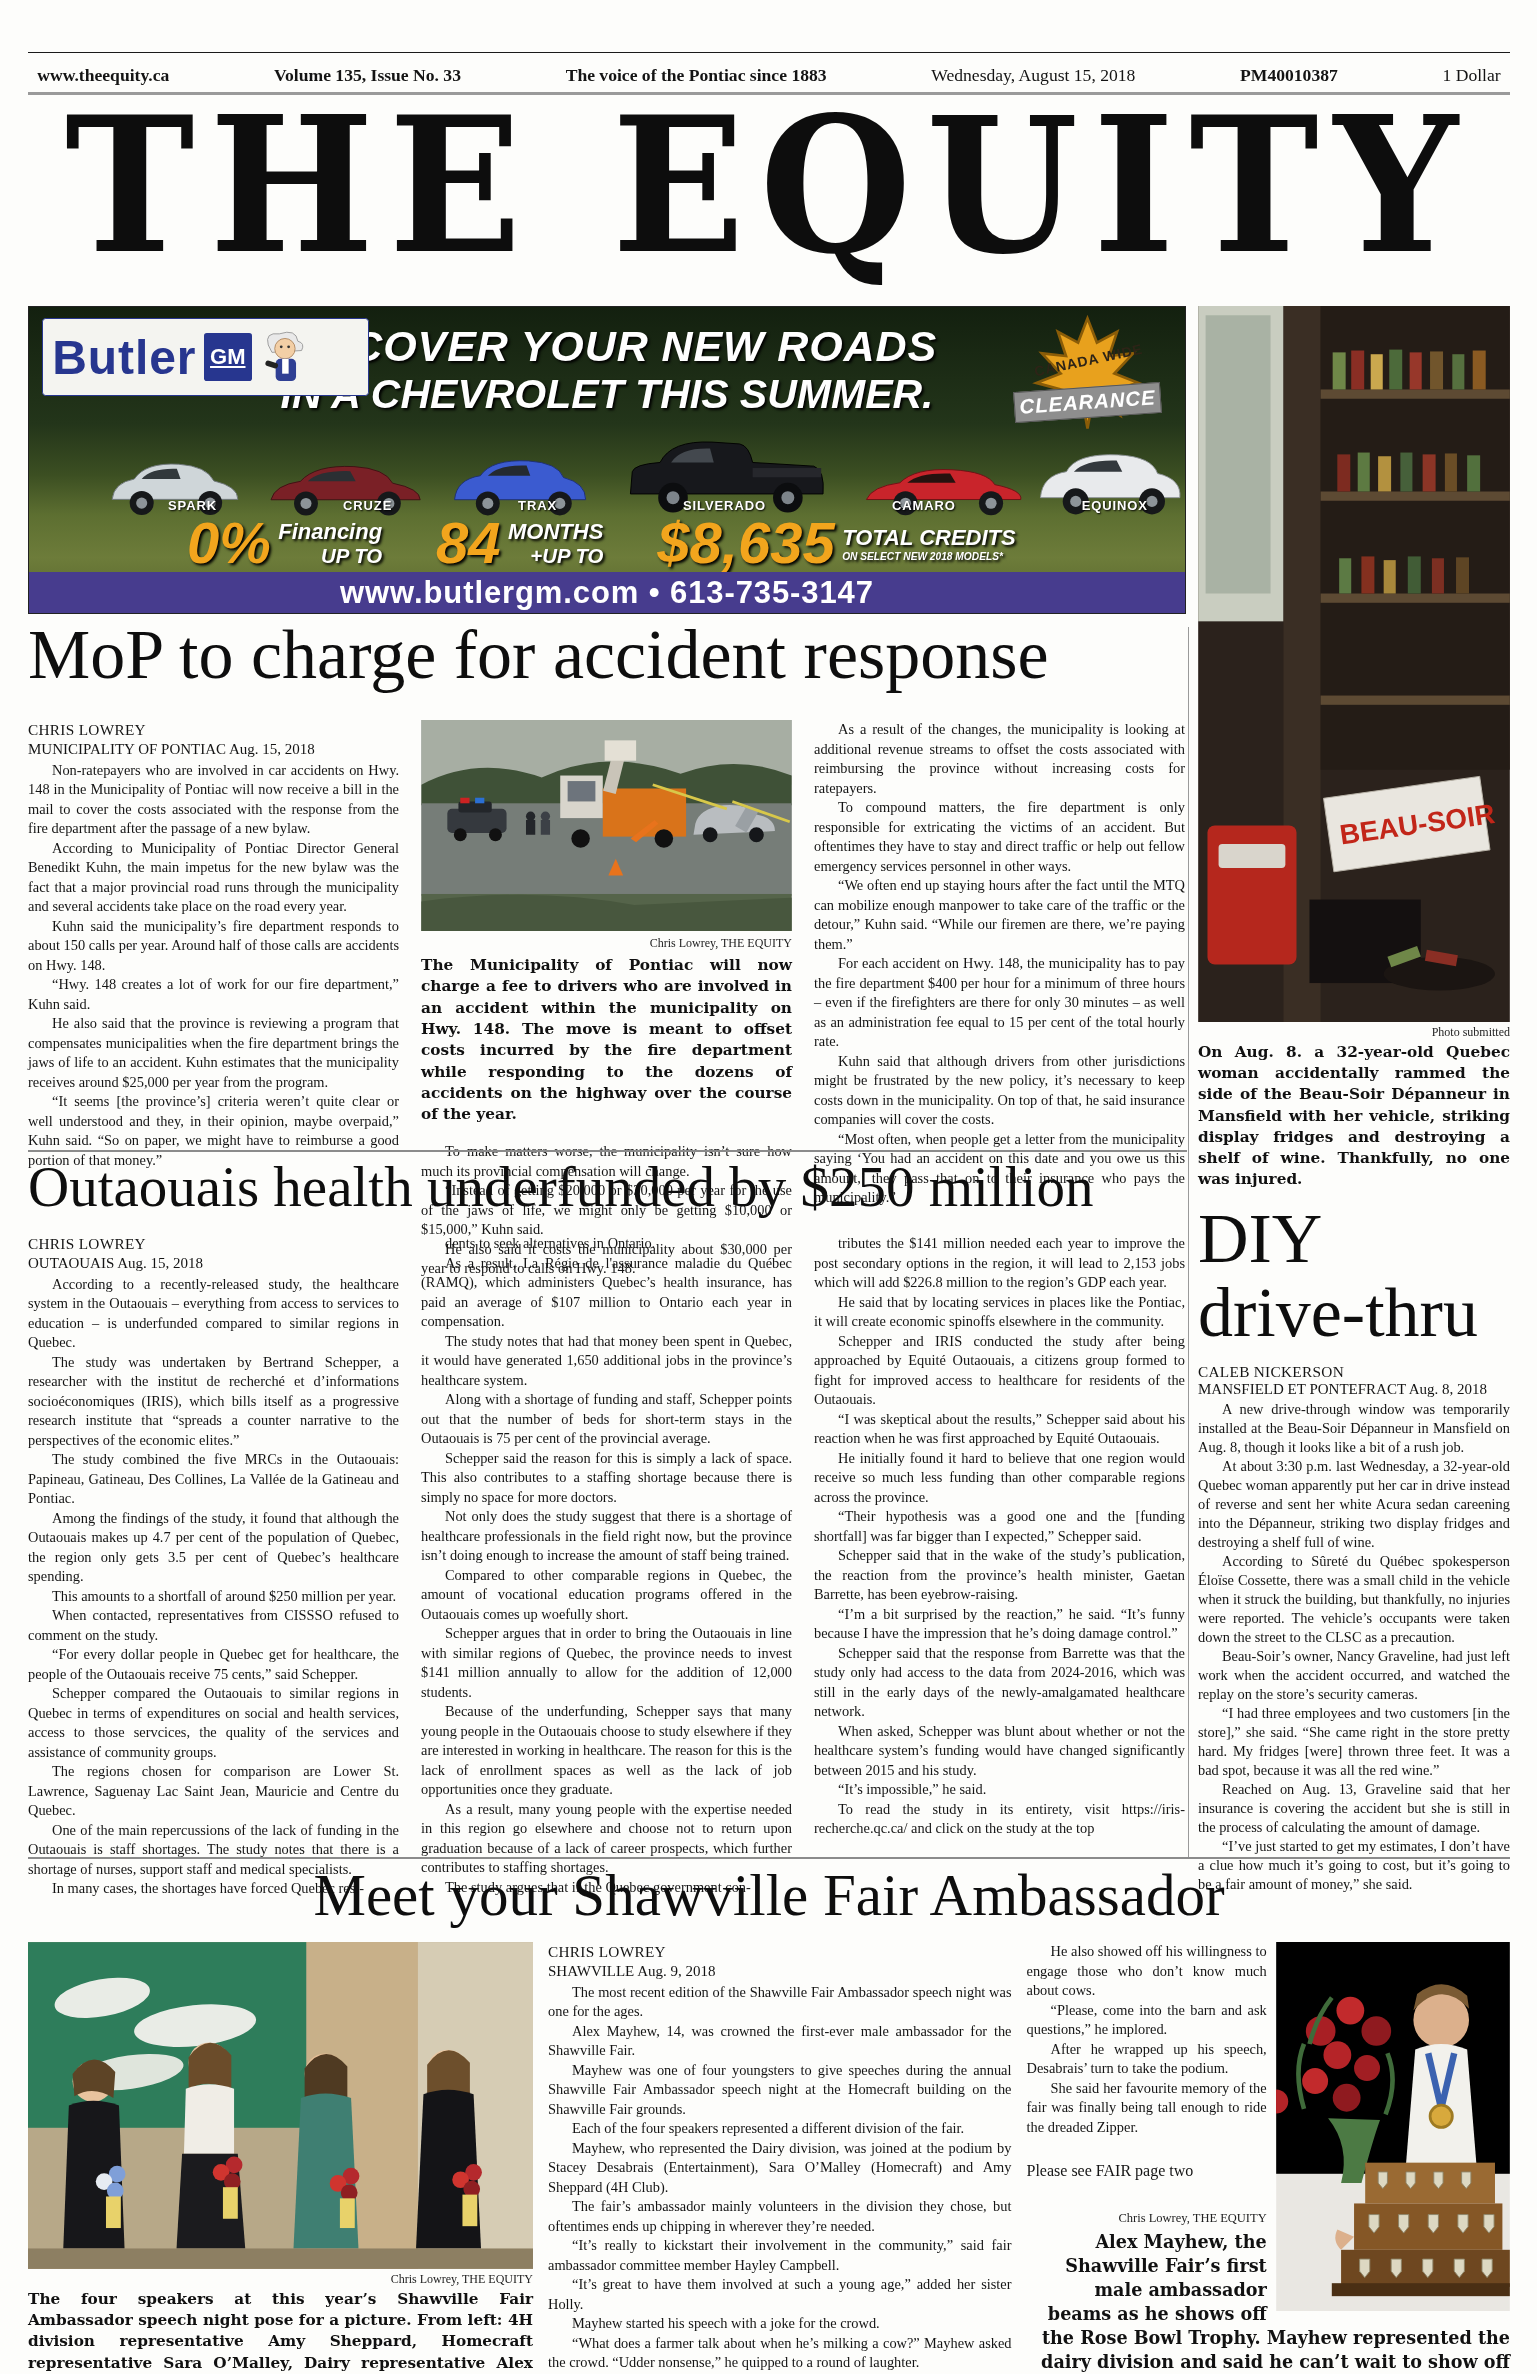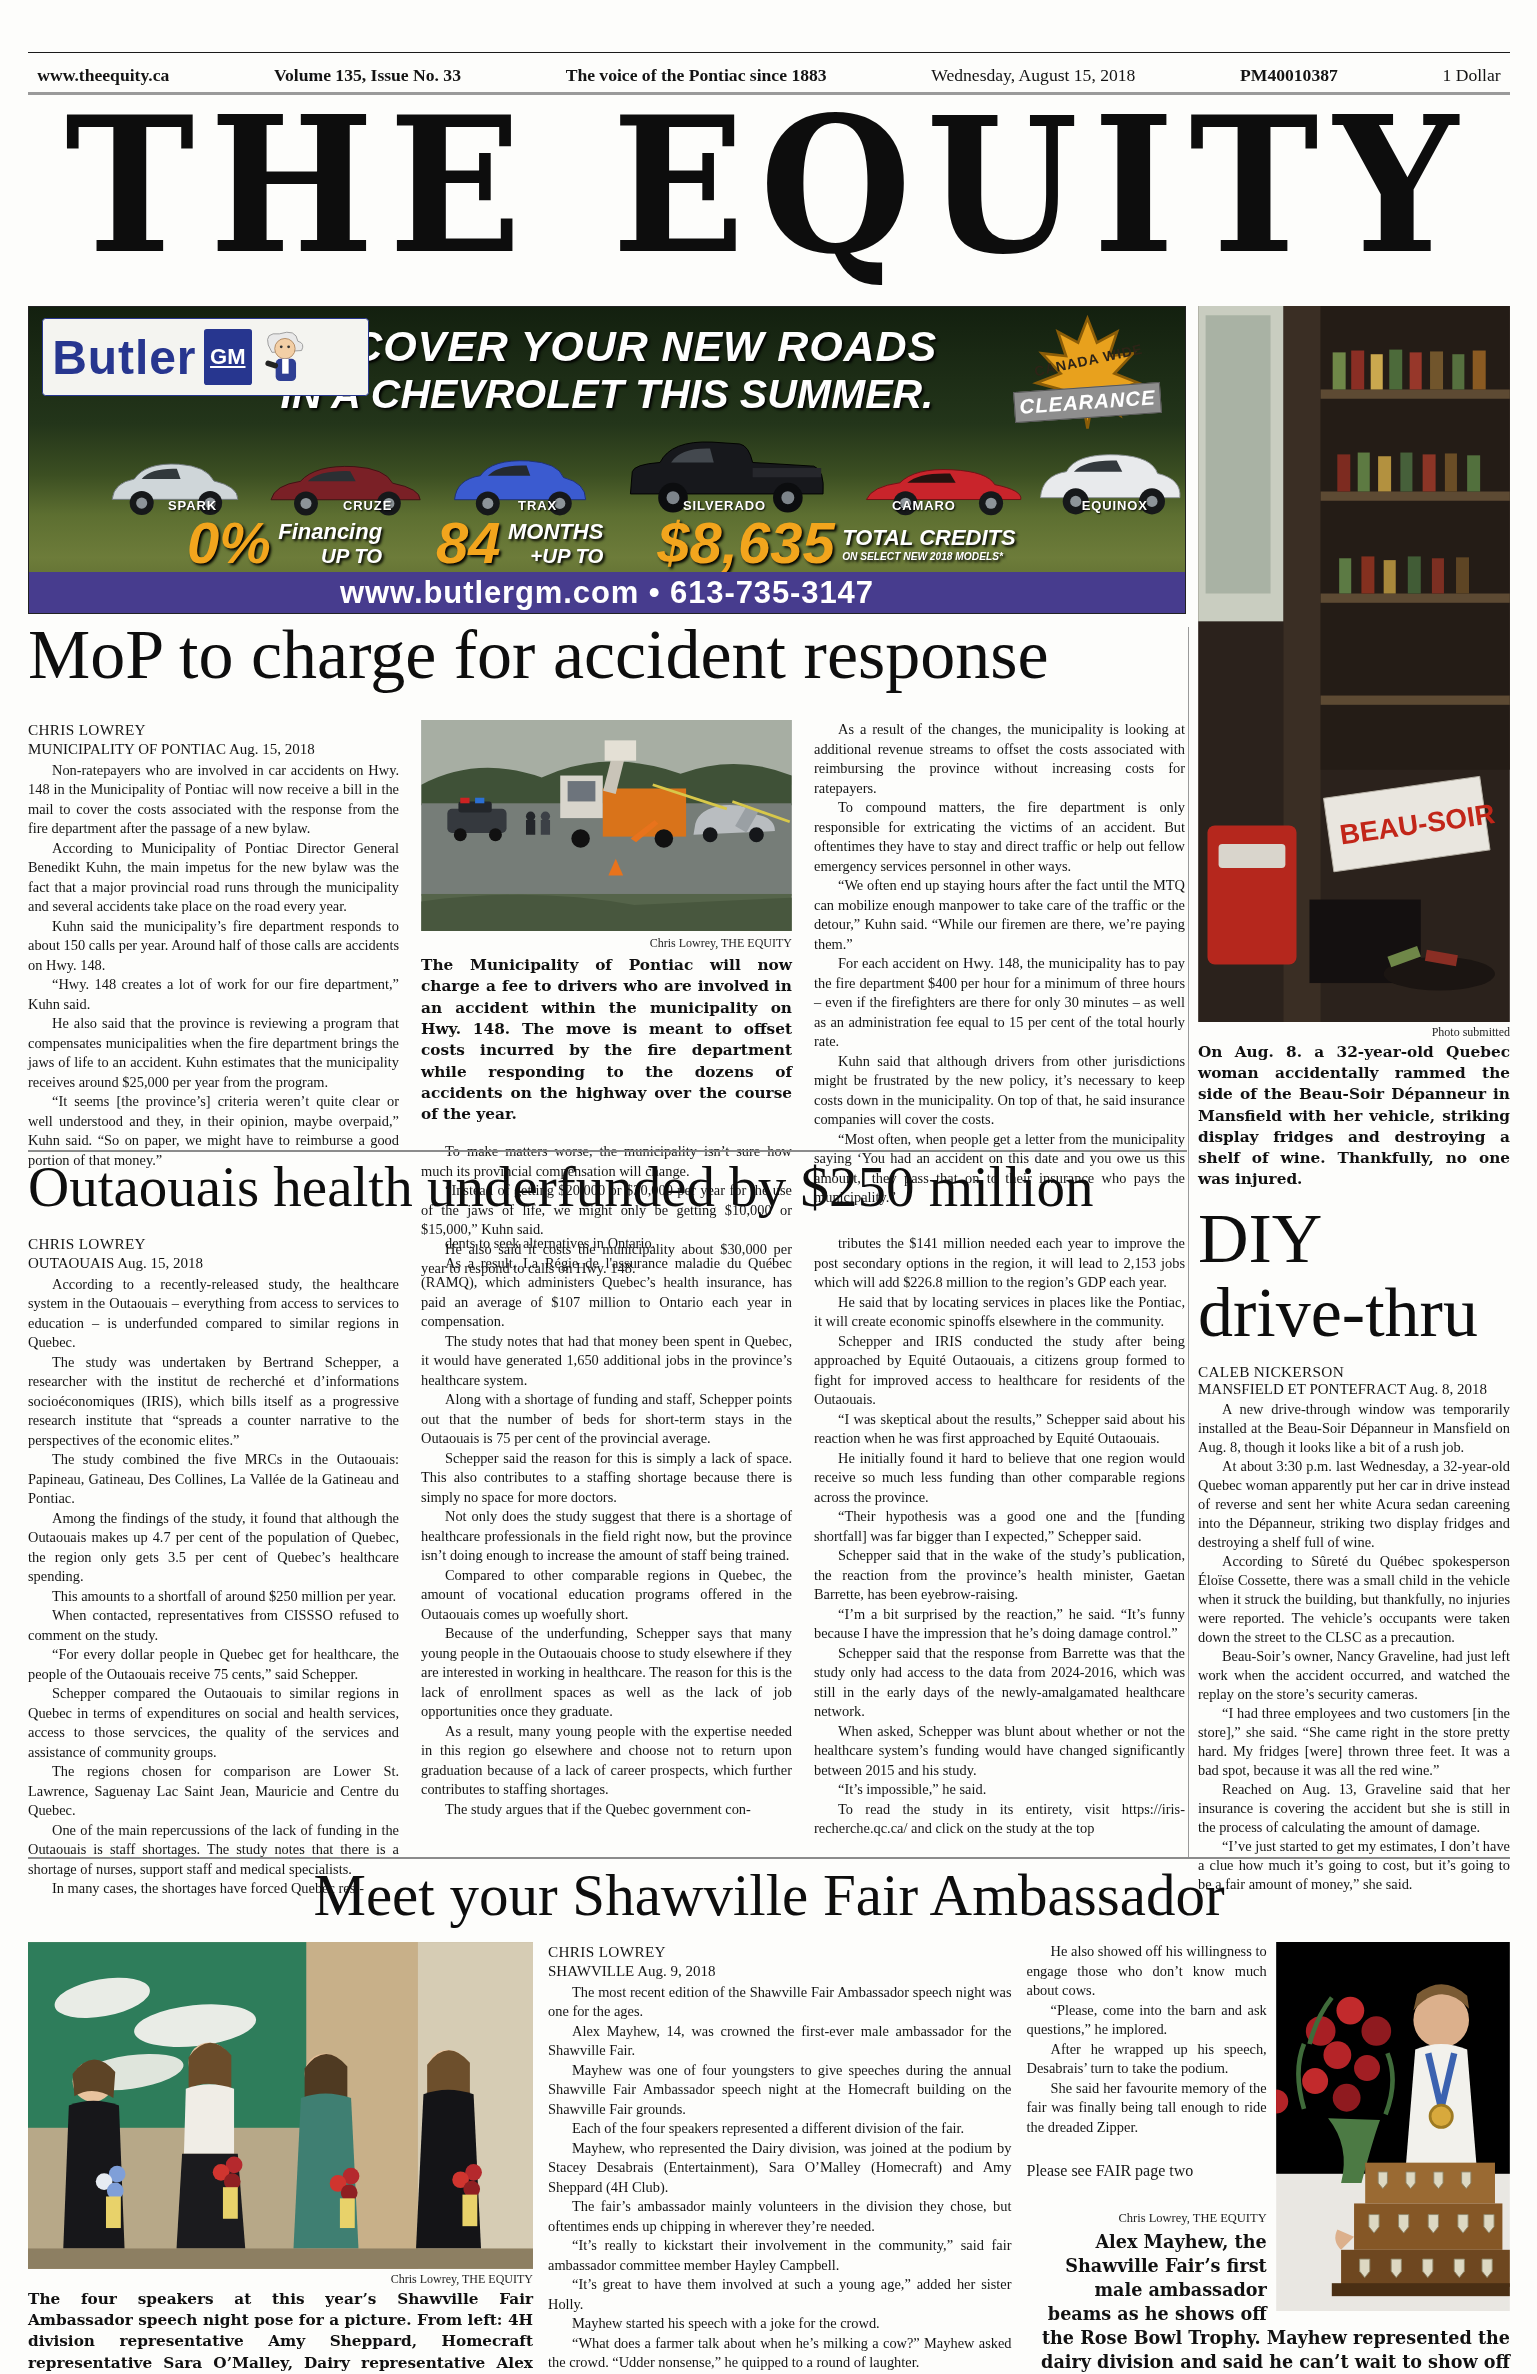--- a/index.html
+++ b/index.html
@@ -31,21 +31,21 @@
     background:linear-gradient(#13200f 0%, #23351a 38%, #3c4f22 55%, #5d6f31 68%, #6d7c3a 82%, #55632c 100%);
     font-family:"Liberation Sans", sans-serif;
   }
   .butler-box {
     position:absolute; left:13px; top:11px; width:327px; height:78px;
     background:#f4f4f0; border:1.9px solid #27368f; border-radius:3.7px;
     display:flex; align-items:center; gap:7.4px; padding:3.7px 9.3px;
   }
   .butler-word { color:#27368f; font-size:48px; font-weight:bold; letter-spacing:0.9px; }
   .gm-box {
-    width:48px; height:56px; background:#27368f; color:#fff; display:flex;
+    width:48px; height:48px; background:#27368f; color:#fff; display:flex;
     align-items:center; justify-content:center; font-size:22px; font-weight:bold;
     text-decoration:underline; border-radius:2.8px;
   }
   .ad-headline {
     position:absolute; left:0; top:15px; width:100%; text-align:center;
     color:#fff; font-style:italic; font-weight:bold; text-shadow:1.9px 1.9px 2.8px #000;
   }
   .ad-headline .l1 { font-size:43px; letter-spacing:0.9px; }
   .ad-headline .l2 { font-size:41px; }
   .maple-badge { position:absolute; right:28px; top:5.6px; width:139px; height:121px; }
@@ -420,20 +420,21 @@
     </div>
     <div class="col">
       <div>
           <p class="para">dents to seek alternatives in Ontario.</p>
           <p class="para">As a result, La Régie de l'assurance maladie du Québec (RAMQ), which administers Quebec’s health insurance, has paid an average of $107 million to Ontario each year in compensation.</p>
           <p class="para">The study notes that had that money been spent in Quebec, it would have generated 1,650 additional jobs in the province’s healthcare system.</p>
           <p class="para">Along with a shortage of funding and staff, Schepper points out that the number of beds for short-term stays in the Outaouais is 75 per cent of the provincial average.</p>
           <p class="para">Schepper said the reason for this is simply a lack of space. This also contributes to a staffing shortage because there is simply no space for more doctors.</p>
           <p class="para">Not only does the study suggest that there is a shortage of healthcare professionals in the field right now, but the province isn’t doing enough to increase the amount of staff being trained.</p>
           <p class="para">Compared to other comparable regions in Quebec, the amount of vocational education programs offered in the Outaouais comes up woefully short.</p>
+          <p class="para">Schepper argues that in order to bring the Outaouais in line with similar regions of Quebec, the province needs to invest $141 million annually to allow for the addition of 12,000 students.</p>
           <p class="para">Because of the underfunding, Schepper says that many young people in the Outaouais choose to study elsewhere if they are interested in working in healthcare. The reason for this is the lack of enrollment spaces as well as the lack of job opportunities once they graduate.</p>
           <p class="para">As a result, many young people with the expertise needed in this region go elsewhere and choose not to return upon graduation because of a lack of career prospects, which further contributes to staffing shortages.</p>
           <p class="para">The study argues that if the Quebec government con-</p>
         </div>
     </div>
     <div class="col">
       <div>
           <p class="para">tributes the $141 million needed each year to improve the post secondary options in the region, it will lead to 2,153 jobs which will add $226.8 million to the region’s GDP each year.</p>
           <p class="para">He said that by locating services in places like the Pontiac, it will create economic spinoffs elsewhere in the community.</p>
           <p class="para">Schepper and IRIS conducted the study after being approached by Equité Outaouais, a citizens group formed to fight for improved access to healthcare for residents of the Outaouais.</p>

